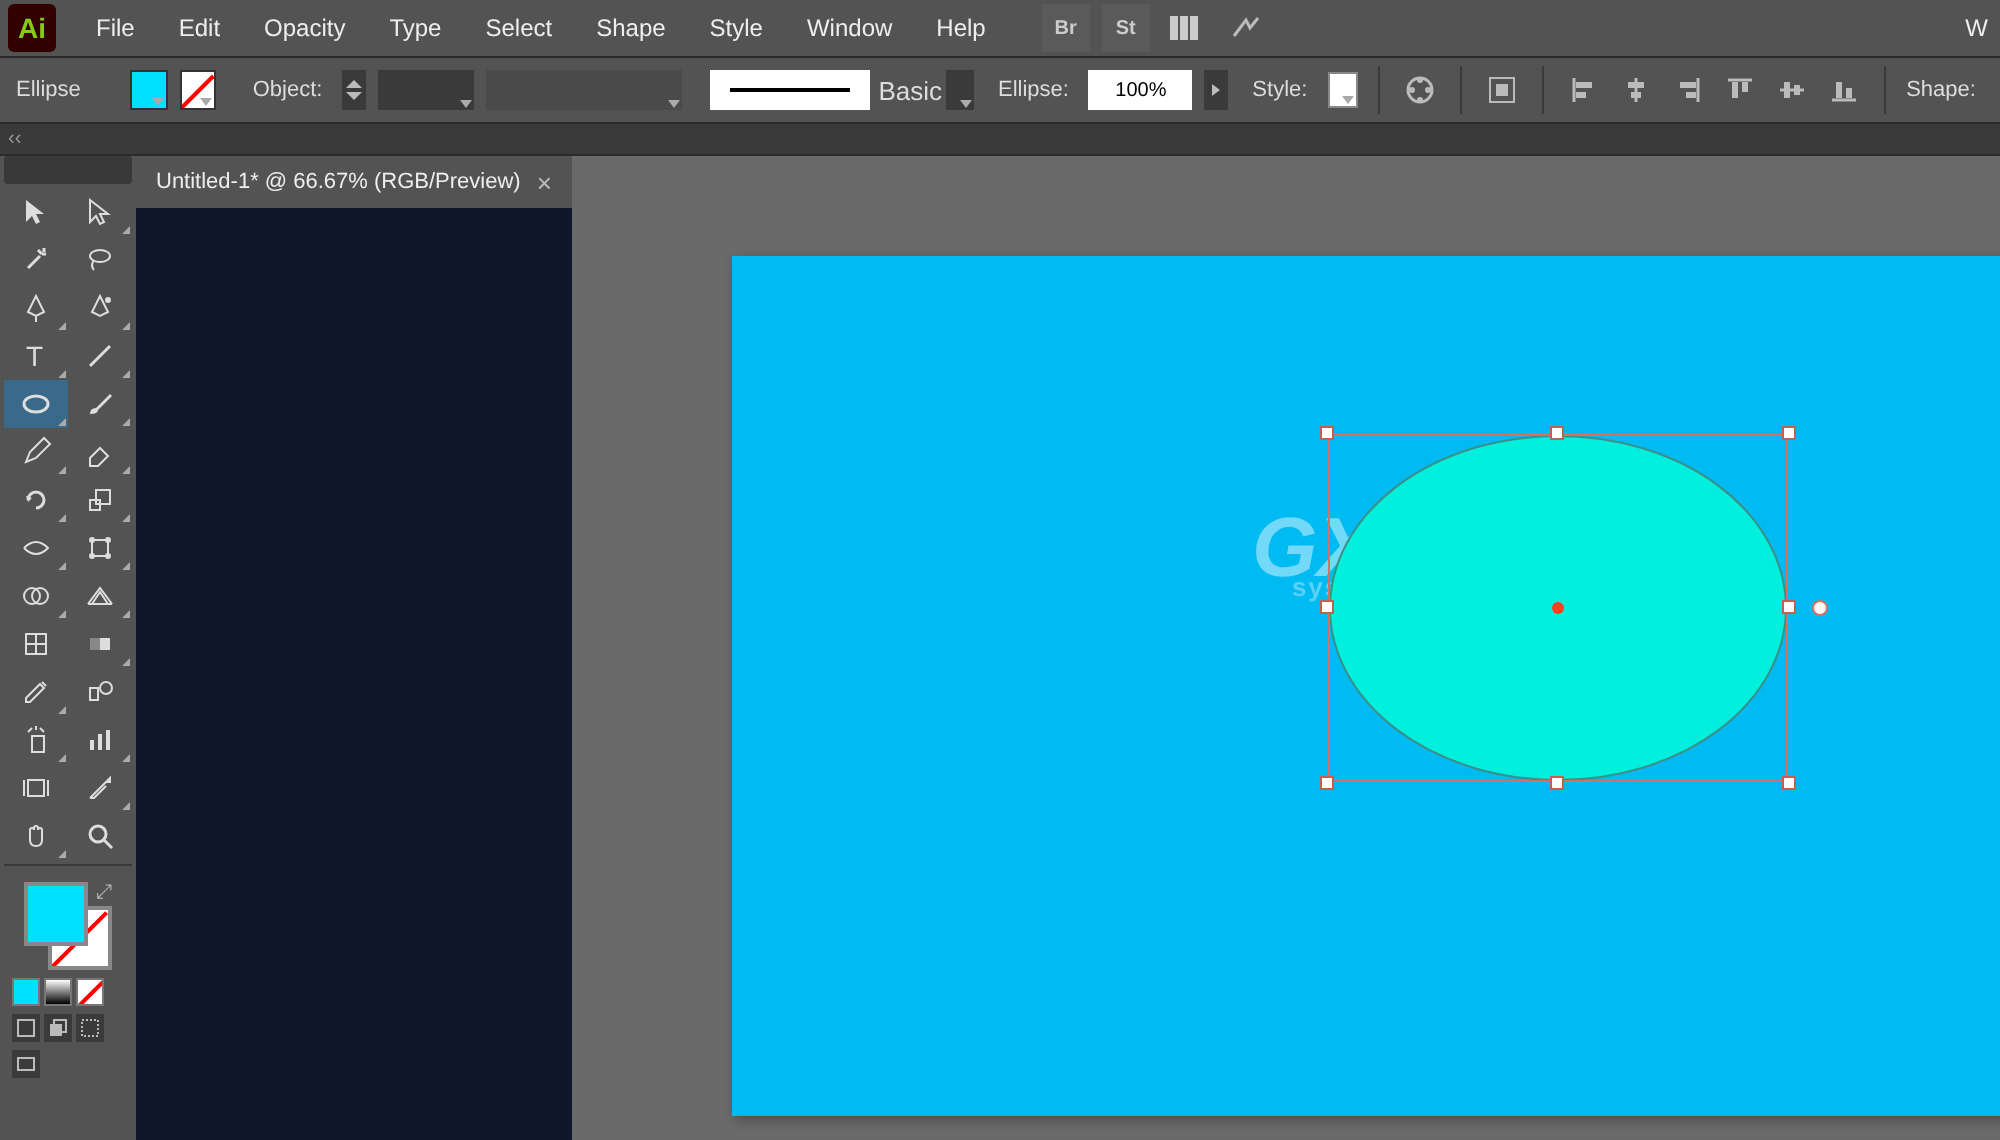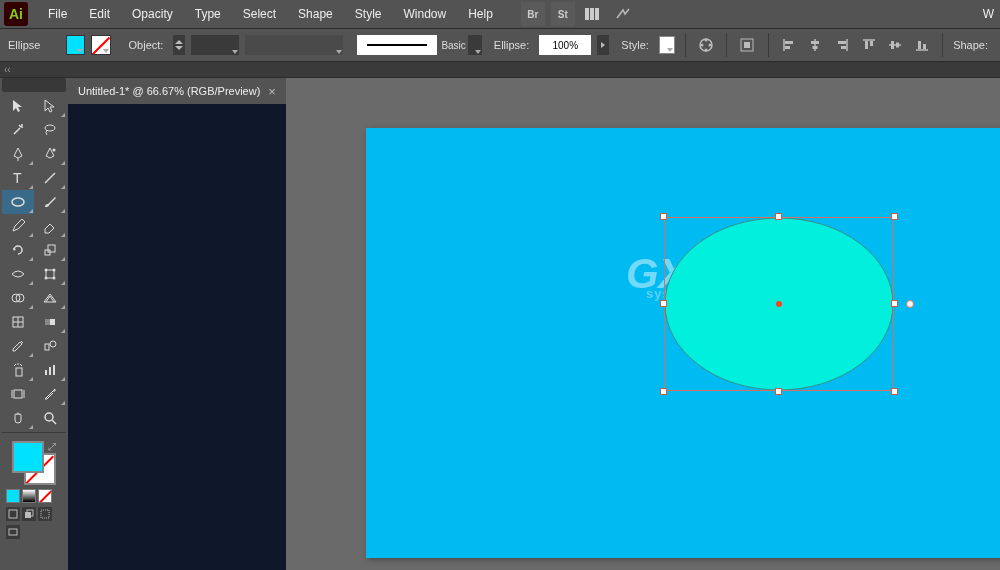--- a/index.html
+++ b/index.html
@@ -123,21 +123,21 @@
   <div class="dropdown-dark" style="min-width:48px">
       <div class="dropdown-arrow"></div>
     </div>
   <div class="dropdown-dark wide">
       <div class="dropdown-arrow"></div>
     </div>
   <div style="margin-left:8px;display:flex;align-items:center;position:relative">
     <div class="brush-preview">
       <div class="brush-line"></div>
     </div>
-    <span style="margin-left:4px;font-size:10px;color:#ddd">Basic</span>
+    <span style="margin-left:4px;font-size:13px;color:#ddd">Basic</span>
     <div class="dropdown-dark" style="min-width:14px;margin-left:2px">
         <div class="dropdown-arrow"></div>
       </div>
   </div>
   <span class="ctrl-label" style="margin-left:6px">Ellipse:</span>
   <input class="opacity-input" value="100%" style="">
   <div class="ctrl-chevron"></div>
   <span class="ctrl-label" style="margin-left:6px">Style:</span>
   <div class="style-swatch">
       <div class="dropdown-arrow"></div>

